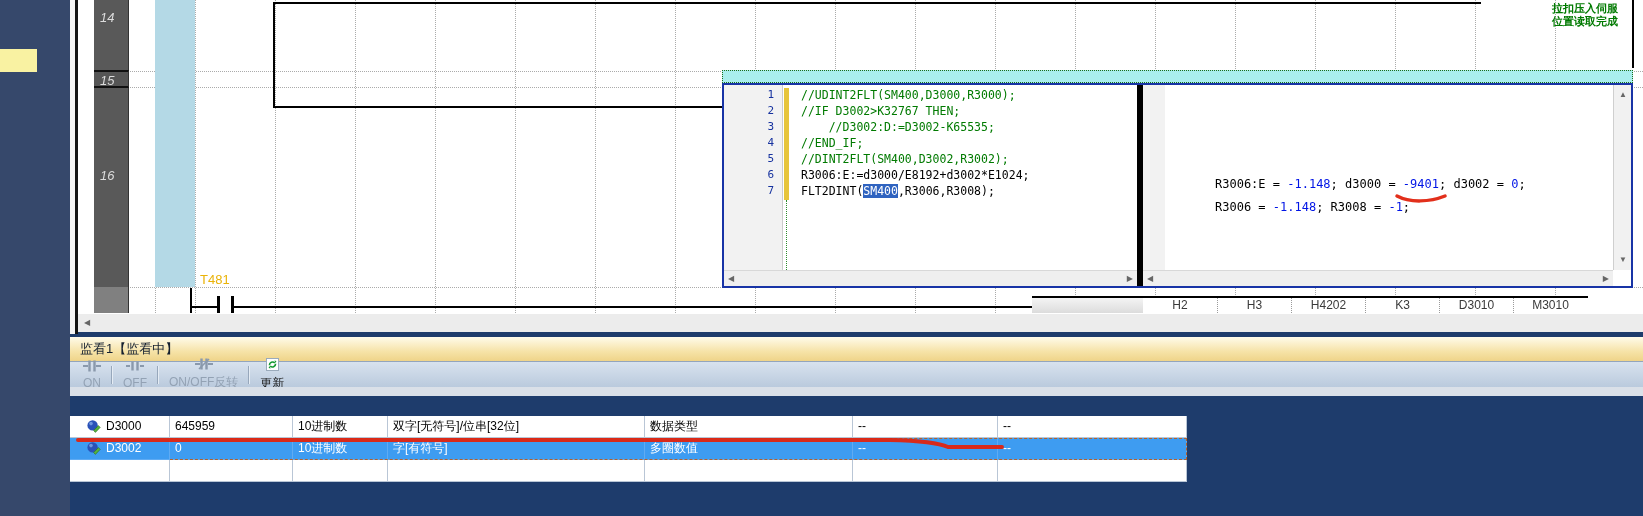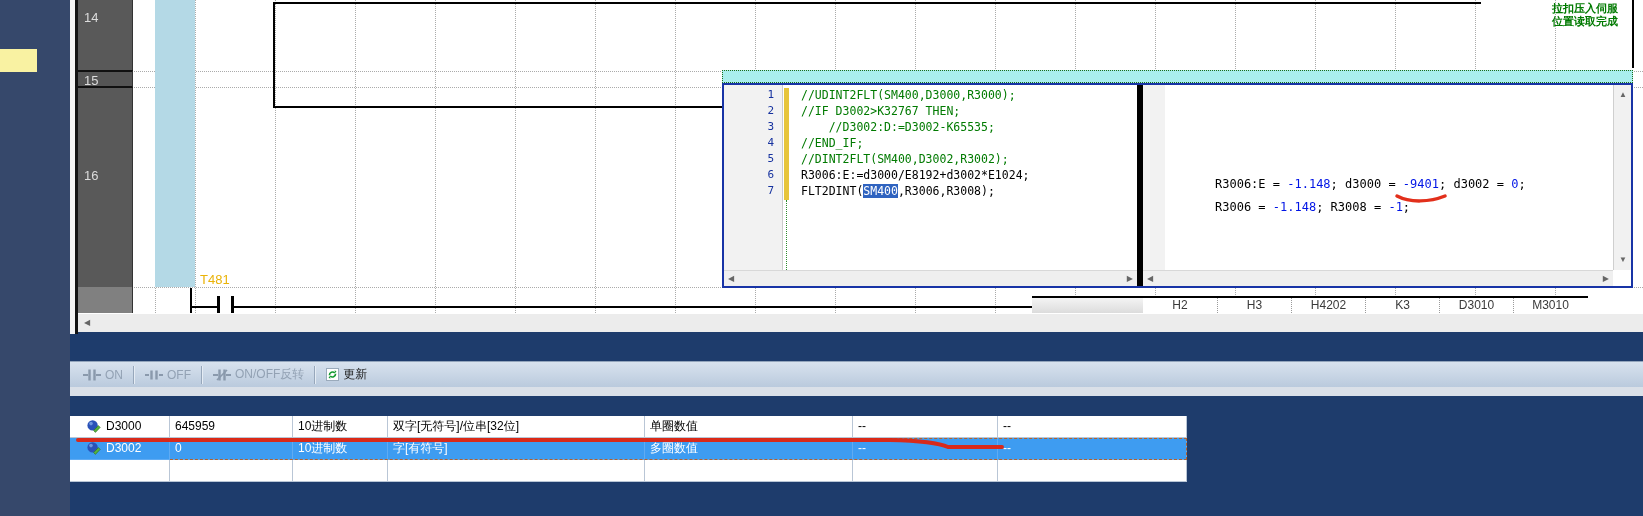--- a/index.html
+++ b/index.html
@@ -9,22 +9,22 @@
   
   .left-strip{left:0;top:0;width:70px;height:516px;background:#36486B;}
   .yellow-block{left:0;top:49px;width:37px;height:23px;background:#F9F2A2;}
   .edge-white{left:70px;top:0;width:5px;height:334px;background:#F5F5F5;}
   .edge-dark{left:75px;top:0;width:3px;height:334px;background:#141414;}
   
   .ladder-pane{left:78px;top:0;width:1565px;height:331px;background:#FFFFFF;}
   .grid-v{width:0;border-left:1px dotted #ABABAB;top:0;height:313px;}
   .grid-h{height:0;border-top:1px dotted #ABABAB;left:113px;width:1530px;}
   .blue-band{left:155px;top:0;width:40px;height:287px;background:#B4D9E6;}
-  .rowhdr{left:78px;width:55px;background:#595959;border-right:1px solid #333;color:#DCDCDC;
-          font-size:13px;padding-left:6px;box-sizing:border-box;}
+  .rowhdr{left:94px;width:35px;background:#595959;border-right:1px solid #333;color:#DCDCDC;
+          font-size:13px;padding-left:6px;box-sizing:border-box;font-style:italic;}
   .rung{background:#000;}
   .t481-label{left:200px;top:272px;font-size:13px;color:#eab308;}
   .set-box{left:1479px;top:0;width:73px;height:68px;background:linear-gradient(150deg,#FDFDFD 0%,#D9D9D9 45%,#8C8C8C 100%);
            border:1px solid #9A9A9A;box-sizing:border-box;display:flex;align-items:center;justify-content:center;
            font-size:15px;color:#1C1C1C;}
   .set-comment{left:1552px;top:2px;width:82px;height:64px;color:#007A00;font-size:11px;line-height:12.5px;white-space:nowrap;font-weight:bold;}
   .op-gray{left:1032px;top:298px;width:111px;height:15px;background:linear-gradient(#F4F4F4,#DCDCDC);border-right:1px dotted #999;}
   .op-cell{top:298px;width:74px;height:15px;background:#FFF;border-left:1px dotted #9A9A9A;box-sizing:border-box;
            font-size:12px;color:#3A3A3A;text-align:center;line-height:15px;}
   .ladder-sb{left:78px;top:313px;width:1565px;height:18px;background:#ECECEC;border-top:1px solid #FFF;}
@@ -45,21 +45,21 @@
   .mon-line{left:1215px;font-family:"DejaVu Sans Mono",monospace;font-size:12px;white-space:pre;}
   .seg-name{color:#000;}
   .seg-value{color:#0014E6;}
   .st-sb{top:270px;height:16px;background:#EFEFEF;border-top:1px solid #D8D8D8;box-sizing:border-box;}
   .st-vsb{left:1613px;top:85px;width:18px;height:185px;background:#F1F1F1;border-left:1px solid #CFCFCF;box-sizing:border-box;text-align:center;}
   
   .watch-title{left:70px;top:337px;width:1573px;height:24px;background:linear-gradient(#FFFBEA,#F6E3A8 60%,#EFD489);
                color:#15202F;font-size:13px;font-weight:500;line-height:24px;padding-left:10px;box-sizing:border-box;}
   .watch-toolbar{left:70px;top:361px;width:1573px;height:26px;background:linear-gradient(#D8E2EE,#BACADD);
                  border-top:1px solid #93A5BC;box-sizing:border-box;display:flex;align-items:center;padding-left:8px;}
-  .tb-item{display:flex;align-items:center;gap:4px;font-size:12px;padding:2px 5px;}
+  .tb-item{display:flex;align-items:center;gap:4px;font-size:12px;padding:2px 5px;flex-direction:column;}
   .tb-item.disabled{color:#93A2B4;}
   .tb-item.enabled{color:#1A1A1A;}
   .tb-sep{width:1px;height:18px;background:#97A7BB;margin:0 5px;border-right:1px solid #E5ECF4;}
   .silver-strip{left:70px;top:387px;width:1573px;height:9px;background:#DAE0E8;}
   .wt-row{left:70px;display:flex;}
   .wt-cell{box-sizing:border-box;font-size:12px;padding:0 5px;overflow:hidden;white-space:nowrap;line-height:21px;
            border-right:1px solid #B9C6D6;border-bottom:1px solid #B9C6D6;background:#FFF;color:#000;}
   .wt-head .wt-cell{background:linear-gradient(#FFFFFF,#EFF3F8);color:#1B2B45;border-right:1px solid #AEBDD0;
                     border-bottom:1px solid #7A8EA8;border-top:2px solid #7A8EA8;line-height:17px;}
   .wt-row.selected .wt-cell{background:#3E9CF1;color:#FFF;border-right-color:#5FABF3;border-bottom-color:#5FABF3;}
@@ -184,20 +184,21 @@
   </div>
   <div class="abs st-sb z10" style="left:1143px;width:470px;">
     <span class="sb-arrow" style="position:absolute;left:4px;top:2px;">◀</span>
     <span class="sb-arrow" style="position:absolute;right:4px;top:2px;">▶</span>
   </div>
   <div class="abs st-vsb z10">
     <span class="sb-arrow" style="position:absolute;left:5px;top:4px;">▲</span>
     <span class="sb-arrow" style="position:absolute;left:5px;bottom:4px;">▼</span>
   </div>
 
+  <div class="abs watch-title z10">监看1【监看中】</div>
   <div class="abs watch-toolbar z10" id="watch-toolbar">
       <div class="tb-item disabled">
         <span style="display: inline-flex;">
           <svg width="18" height="12" viewBox="0 0 18 12">
             <path d="M0 6h5 M13 6h5" stroke="#8A99AC" stroke-width="2"></path>
             <path d="M6.5 0.5v11 M11.5 0.5v11" stroke="#8A99AC" stroke-width="2.4"></path>
           </svg>
         </span>
         <span>ON</span>
       </div>
@@ -244,21 +245,21 @@
   </svg>
     <div class="abs wt-row z10" style="top:416px;height:22px;">
       <div class="wt-cell name-cell" style="width: 100px;"><span class="dev-icon"><svg width="14" height="14" viewBox="0 0 14 14">
             <circle cx="5.6" cy="6.4" r="5.2" fill="#2A52B8"></circle>
             <circle cx="4" cy="4.6" r="1.8" fill="#7FA8E8" opacity="0.8"></circle>
             <path d="M6.6 11.6L11.4 6.6l1.8 1.8-4.8 5z" fill="#57B33E" stroke="#2C6B1F" stroke-width="0.6"></path>
           </svg></span><span>D3000</span></div>
       <div class="wt-cell" style="width: 123px;">645959</div>
       <div class="wt-cell" style="width: 95px;">10进制数</div>
       <div class="wt-cell" style="width: 257px;">双字[无符号]/位串[32位]</div>
-      <div class="wt-cell" style="width: 208px;">单圈数值</div>
+      <div class="wt-cell" style="width: 208px;">数据类型</div>
       <div class="wt-cell" style="width: 145px;">--</div>
       <div class="wt-cell" style="width: 189px;">--</div>
     </div>
     <div class="abs wt-row z10 selected" style="top: 438px; height: 22px; --sel: #3E9CF1;">
       <div class="wt-cell name-cell" style="width: 100px;"><span class="dev-icon"><svg width="14" height="14" viewBox="0 0 14 14">
             <circle cx="5.6" cy="6.4" r="5.2" fill="#2A52B8"></circle>
             <circle cx="4" cy="4.6" r="1.8" fill="#7FA8E8" opacity="0.8"></circle>
             <path d="M6.6 11.6L11.4 6.6l1.8 1.8-4.8 5z" fill="#57B33E" stroke="#2C6B1F" stroke-width="0.6"></path>
           </svg></span><span>D3002</span></div>
       <div class="wt-cell" style="width: 123px;">0</div>

